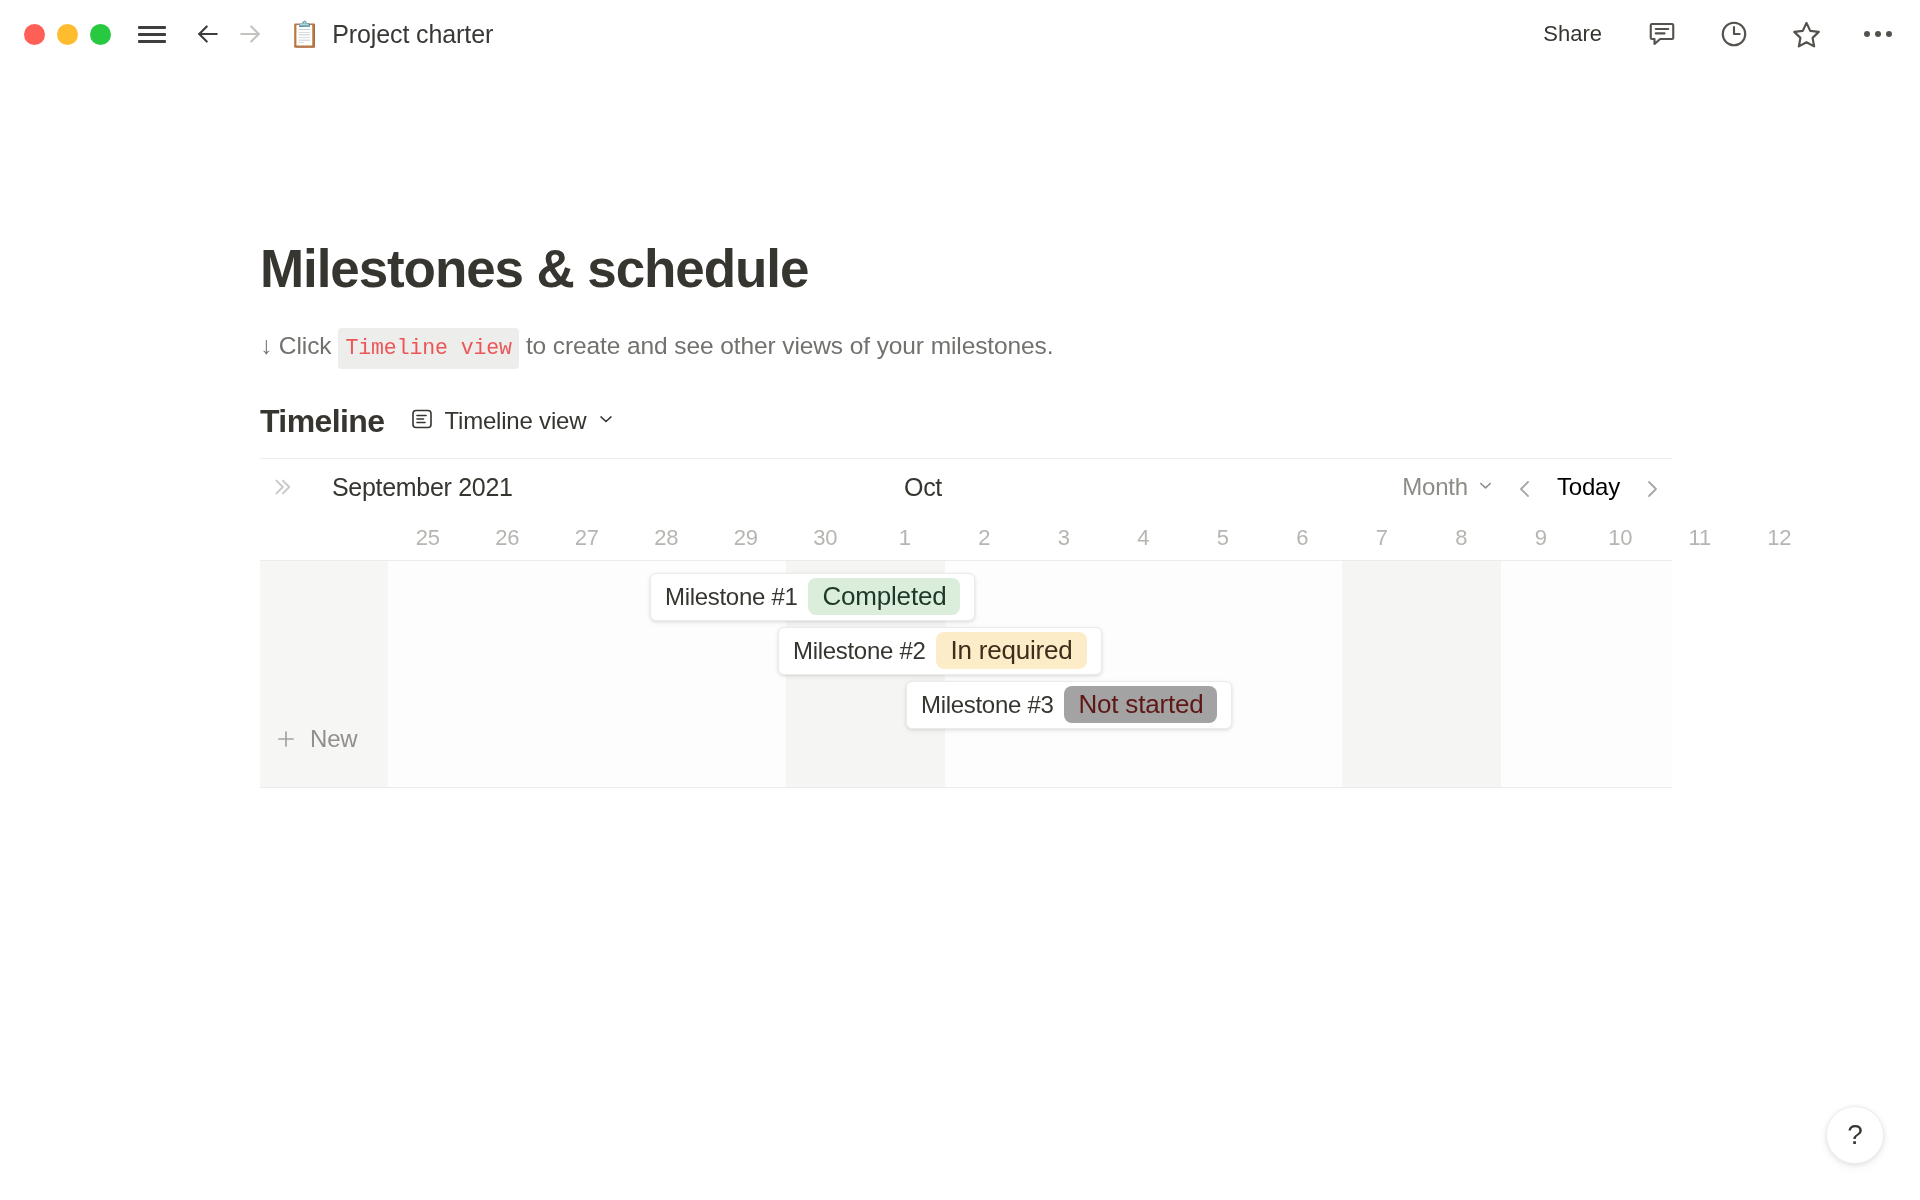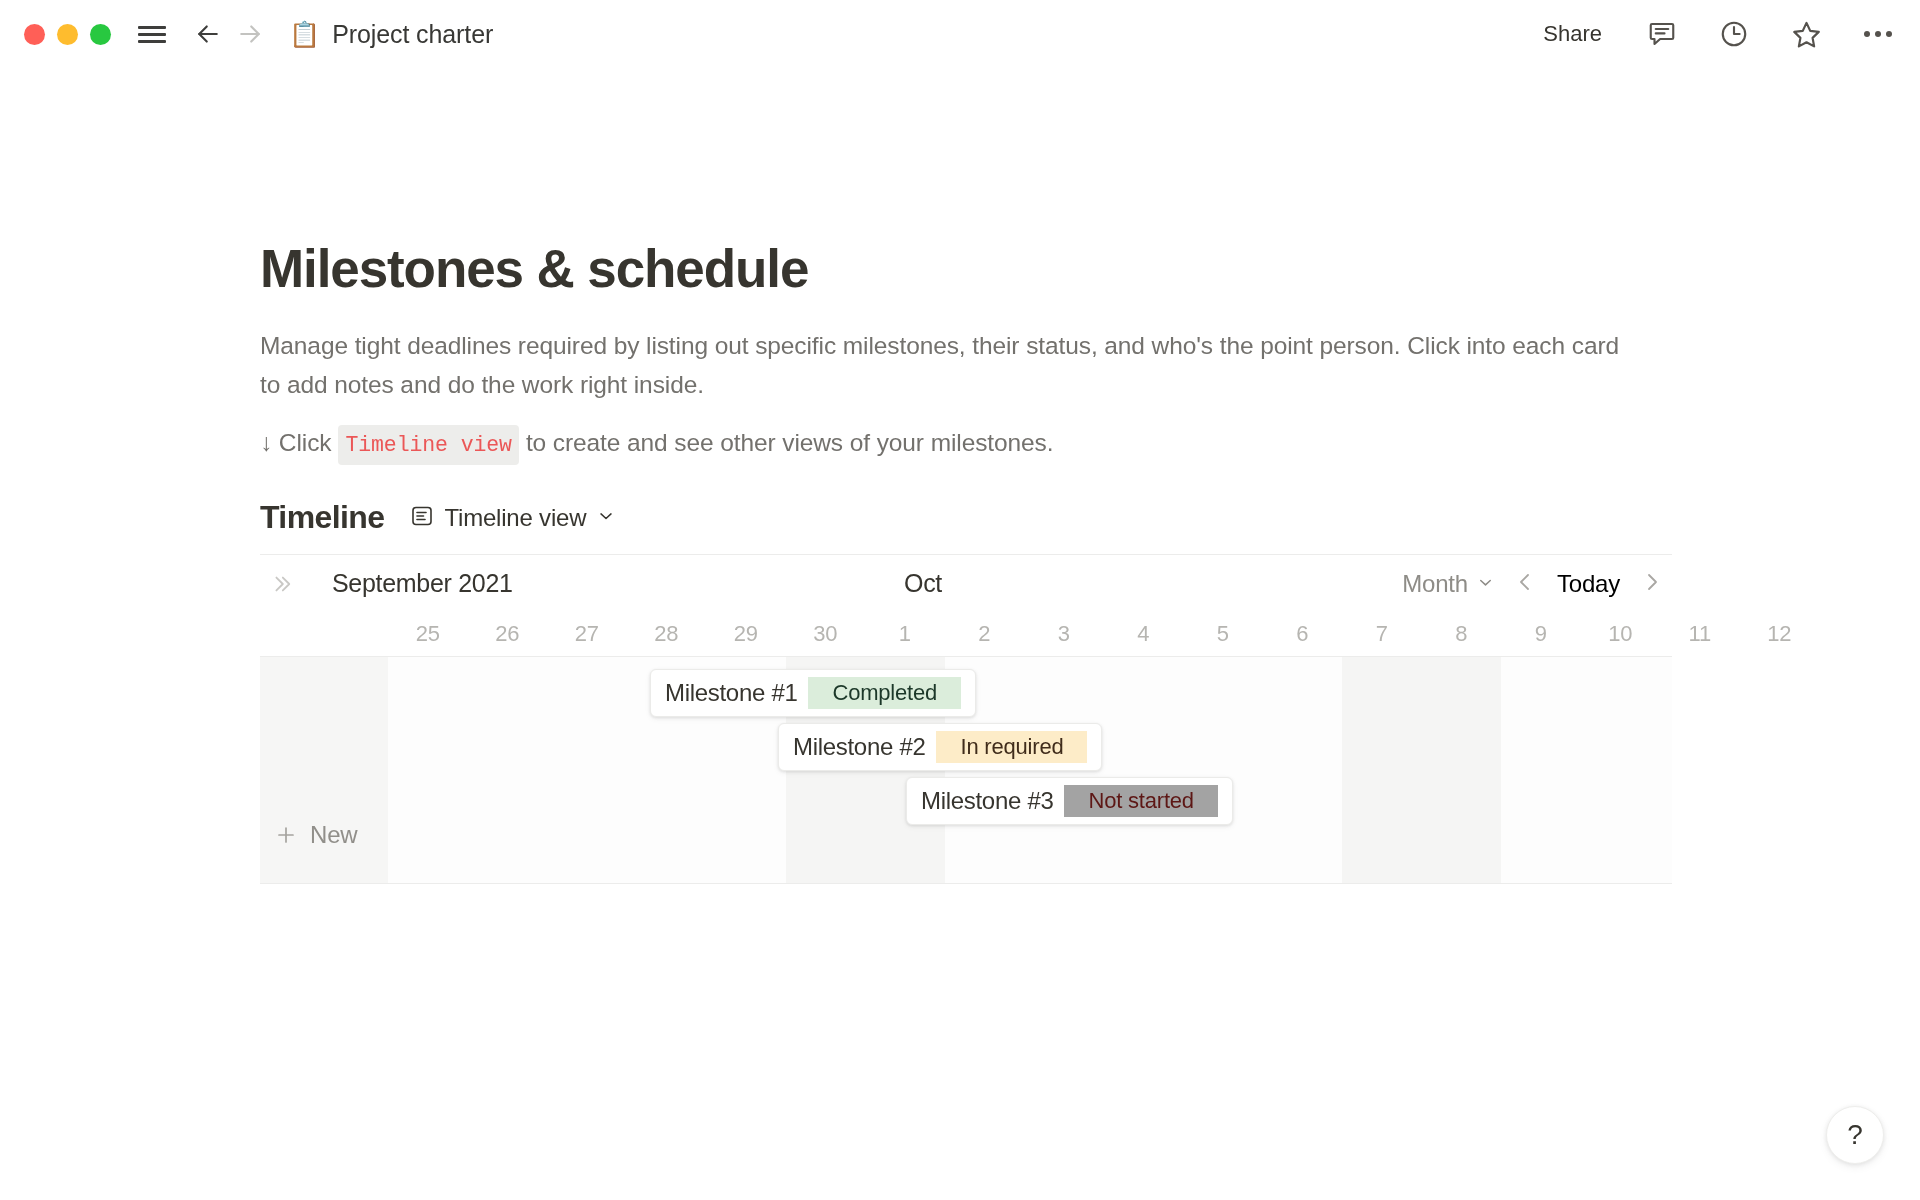--- a/index.html
+++ b/index.html
@@ -204,21 +204,21 @@
     left: 644px;
     font-size: 25px;
     color: #37352f;
     letter-spacing: -0.3px;
   }
 
   #toolbar-right {
     position: absolute;
     right: 8px;
     display: flex;
-    align-items: flex-start;
+    align-items: flex-end;
     gap: 18px;
   }
   #scale-select {
     display: flex;
     align-items: center;
     gap: 8px;
     color: #8e8c87;
     font-size: 24px;
     letter-spacing: -0.2px;
   }
@@ -299,23 +299,23 @@
     box-shadow: 0 1px 3px rgba(15,15,15,0.10), 0 2px 6px rgba(15,15,15,0.05);
     z-index: 5;
     white-space: nowrap;
   }
   .milestone-title {
     font-size: 24px;
     color: #37352f;
     letter-spacing: -0.3px;
   }
   .status-badge {
-    font-size: 22px;
-    border-radius: 0;
-    padding: 3px 24px;
+    font-size: 26px;
+    border-radius: 8px;
+    padding: 3px 14px;
     letter-spacing: -0.2px;
   }
 
   
   #help-button {
     position: absolute;
     right: 36px;
     bottom: 36px;
     width: 58px; height: 58px;
     border-radius: 50%;
@@ -398,21 +398,20 @@
           <span></span>
           <span></span>
       </span>
     </div>
   </div>
 
   <div id="page-content">
 
     <h1 id="page-title">Milestones &amp; schedule</h1>
 
-    <p class="para" id="intro-paragraph">Manage tight deadlines required by listing out specific milestones, their status, and who's the point person. Click into each card to add notes and do the work right inside.</p>
 
     <div id="click-line">
       <span>↓ Click</span>
       <span class="code-chip">Timeline view</span>
       <span>to create and see other views of your milestones.</span>
     </div>
 
     <div id="timeline-block">
 
       <div id="timeline-header-row">

